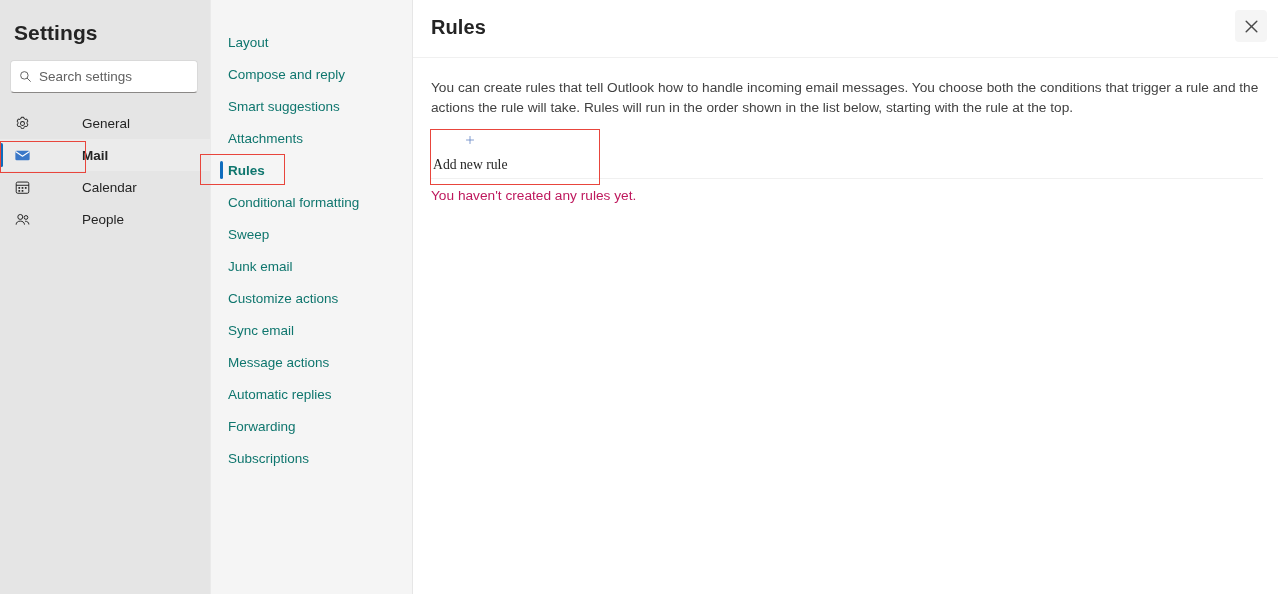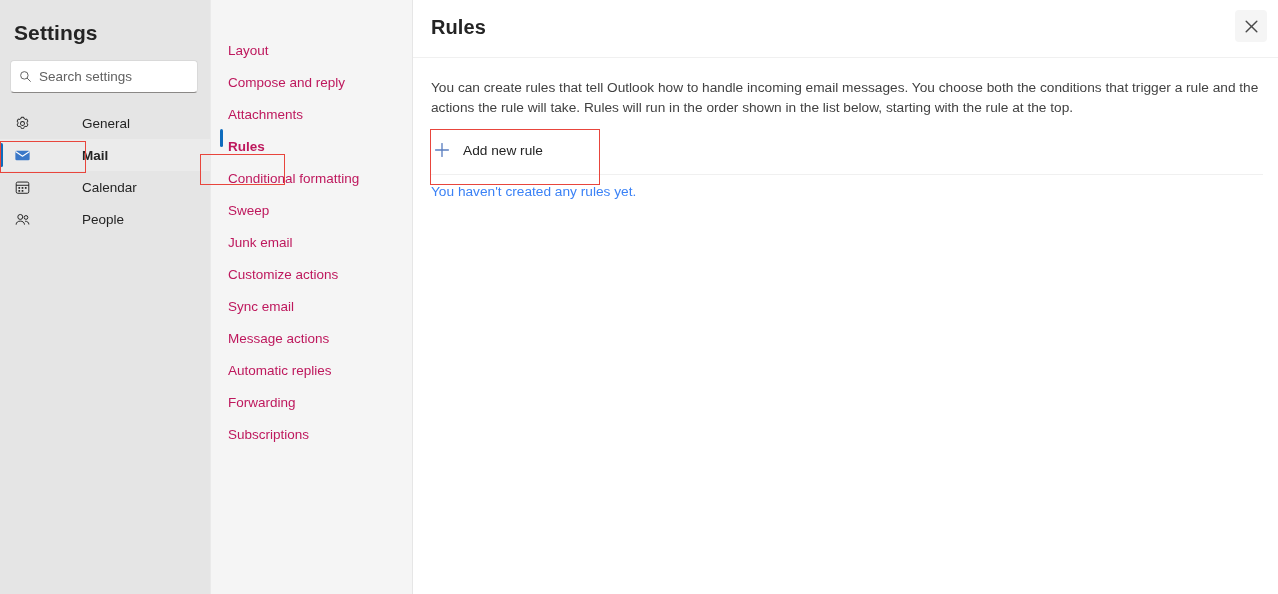--- a/index.html
+++ b/index.html
@@ -118,25 +118,25 @@
     background: #f5f5f5;
     border-left: 1px solid #eaeaea;
     border-right: 1px solid #e6e6e6;
     box-sizing: border-box;
     padding-top: 26px;
   }
   .nav-item {
     position: relative;
     height: 32px;
     display: flex;
-    align-items: flex-end;
+    align-items: center;
     padding-left: 17px;
     box-sizing: border-box;
     font-size: 13.5px;
-    color: #be185d;
+    color: #0f766e;
   }
   .nav-item.selected {
     font-weight: bold;
   }
   .nav-item.selected::before {
     content: "";
     position: absolute;
     left: 9px;
     top: 7px;
     bottom: 7px;
@@ -205,39 +205,40 @@
     margin-top: 13px;
   }
   .add-new-rule {
     display: inline-flex;
     align-items: center;
     gap: 12px;
     height: 38px;
     border: 0;
     background: transparent;
     padding: 0 6px 0 2px;
-    font-family: Liberation Sans, sans-serif;
+    font-family: Liberation Serif, serif;
     font-size: 13.7px;
     color: #242424;
     cursor: pointer;
+    flex-direction: column;
   }
   .plus-icon {
     width: 18px;
     height: 18px;
     display: block;
   }
   .rules-divider {
     height: 1px;
     background: #f0f0f0;
     width: 832px;
     margin-top: 5px;
   }
   .empty-state {
     font-size: 13.7px;
-    color: #3b82f6;
+    color: #be185d;
     margin-top: 9px;
   }
 
   
   .annot {
     position: absolute;
     border: 1.6px solid #e8453c;
     box-sizing: border-box;
     pointer-events: none;
   }
@@ -308,20 +309,23 @@
   </div>
 
   <div class="navcol">
     <div class="nav-item">
         <span>Layout</span>
       </div>
     <div class="nav-item">
         <span>Compose and reply</span>
       </div>
     <div class="nav-item">
+        <span>Smart suggestions</span>
+      </div>
+    <div class="nav-item">
         <span>Attachments</span>
       </div>
     <div class="nav-item selected">
         <span>Rules</span>
       </div>
     <div class="nav-item">
         <span>Conditional formatting</span>
       </div>
     <div class="nav-item">
         <span>Sweep</span>

